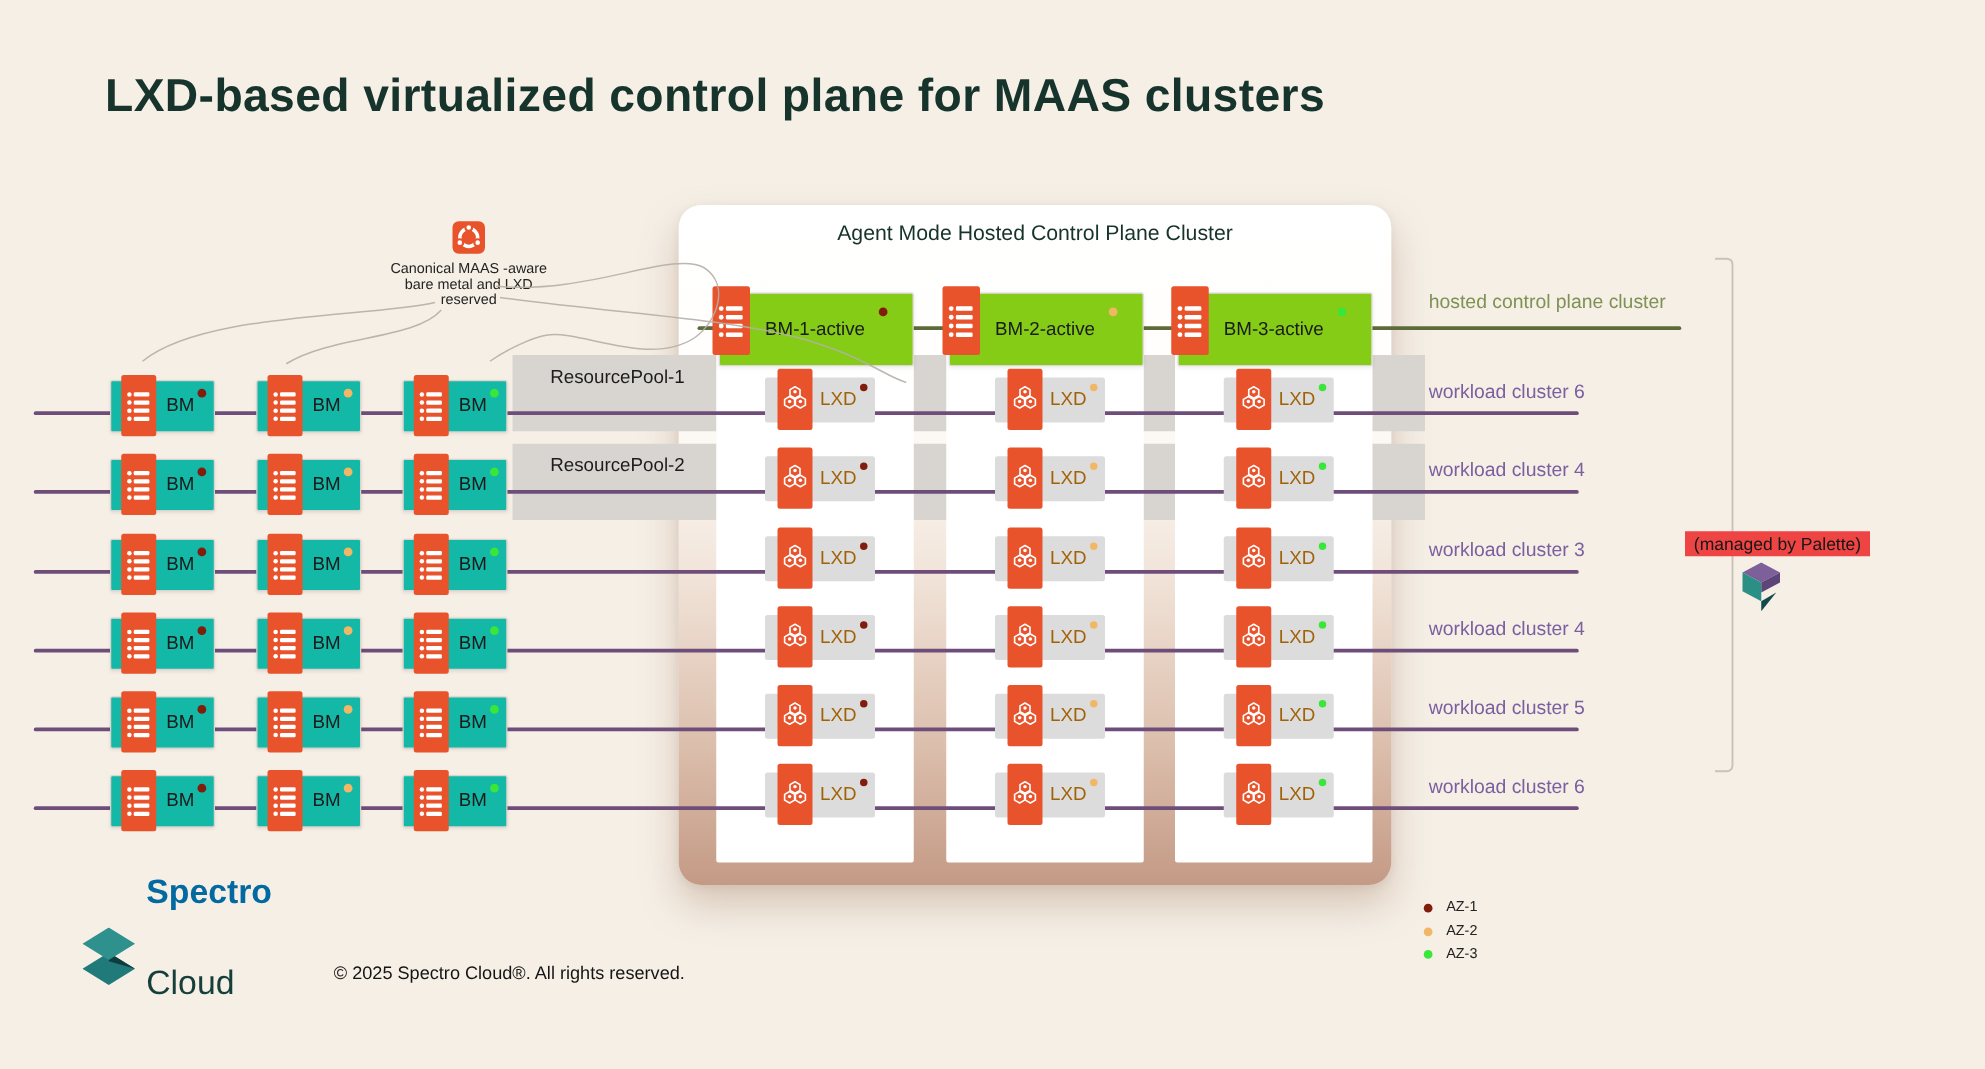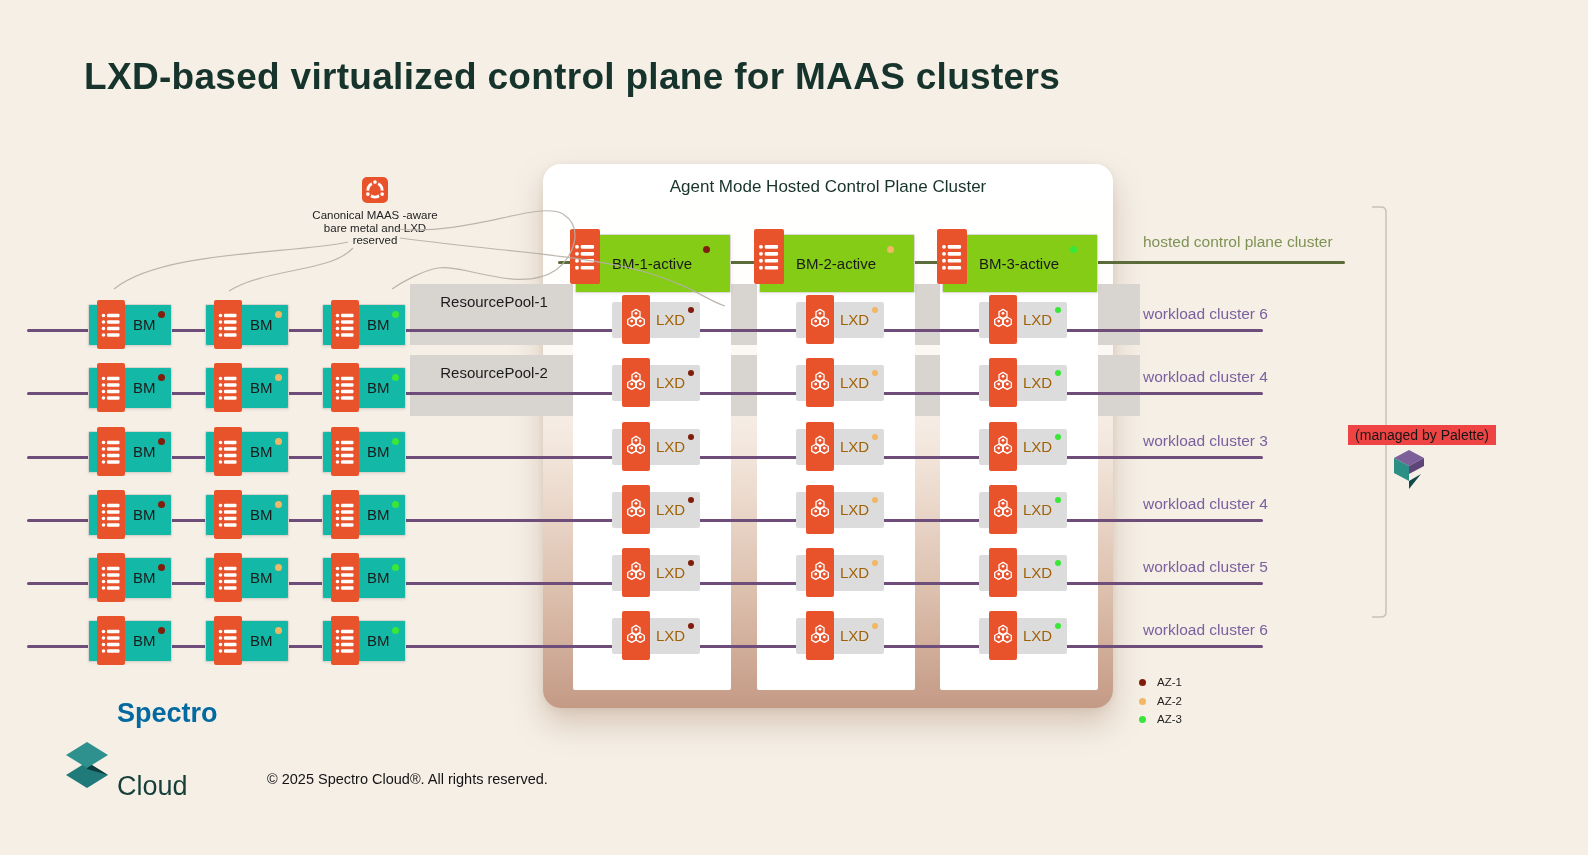--- a/index.html
+++ b/index.html
@@ -75,21 +75,21 @@
   .note-text{left:303px;top:209px;width:144px;text-align:center;font-size:11.5px;line-height:12.5px;
              color:#232323;z-index:8;}
 
   
   .managed{left:1348px;top:425px;width:148px;text-align:center;font-size:14px;color:#161616;
            background:#ef4444;z-index:10;padding:2px 0;}
   .palette-logo{left:1392px;top:447px;width:34px;height:46px;z-index:10;}
   .palette-logo svg{width:100%;height:100%;display:block;}
 
   
-  .lg{z-index:5;display:flex;align-items:center;gap:11px;font-size:11.5px;color:#222;left:1139px;}
+  .lg{z-index:5;display:flex;align-items:center;gap:11px;font-size:11.5px;color:#222;left:1139px;margin-top:44px;}
   .lg0{top:676px}.lg1{top:695px}.lg2{top:713px}
   .lg .ldot{width:7px;height:7px;border-radius:50%;display:inline-block;}
 
   
   .sc-logo{left:66px;top:742px;width:42px;height:58px;z-index:5;}
   .sc-logo svg{width:100%;height:100%;display:block;}
   .brand1{left:117px;top:698px;font-size:27px;font-weight:700;color:#0369a1;}
   .brand2{left:117px;top:771px;font-size:27px;font-weight:400;color:#173f3a;}
   .copyright{left:267px;top:771px;font-size:14.5px;color:#141414;}
 

